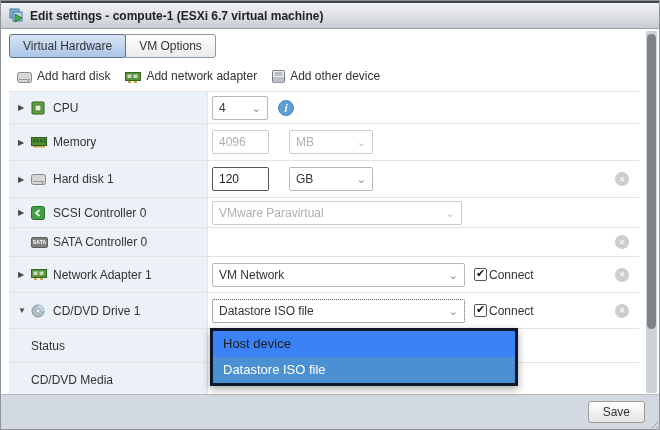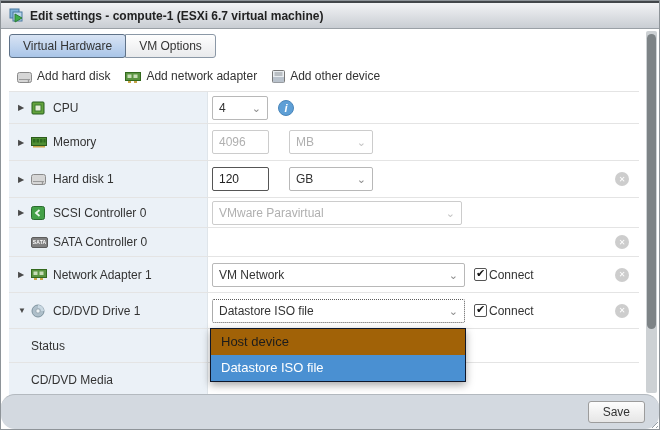--- a/index.html
+++ b/index.html
@@ -84,33 +84,33 @@
   }
   
   .media-value { position:absolute; left:4px; top:22px; font-size:11px; color:#555; white-space:nowrap; width:256px; overflow:hidden; }
   .browse-btn {
     position:absolute; left:270px; top:20px; width:86px; height:22px;
     background:linear-gradient(#fdfdfd,#e6e6e6); border:1px solid #9c9c9c; border-radius:3px;
     font-size:12px; color:#333; display:flex; align-items:center; justify-content:center;
   }
   
   .dropdown-list {
-    position:absolute; left:209px; top:327px; width:256px; z-index:40;
-    background:#a16207; border:1px solid #0f172a; box-shadow:0 3px 8px rgba(0,0,0,0.35);
+    position:absolute; left:209px; top:327px; width:308px; z-index:40;
+    background:#3b82f6; border:3px solid #0f172a; box-shadow:0 3px 8px rgba(0,0,0,0.35);
   }
   .dropdown-item { height:26px; line-height:26px; padding-left:10px; font-size:13px; color:#1c1c1c; cursor:default; }
   .dropdown-item.selected { background:#4a90d2; color:#fff; }
   
   .scrollbar { position:absolute; left:645px; top:30px; width:11px; height:362px; background:#cdd1d4; border-radius:2px; z-index:20; }
   .scroll-thumb { position:absolute; left:1px; top:3px; width:9px; height:295px; background:#7d8386; border-radius:5px; }
   
   .footer {
     position:absolute; left:0; right:0; bottom:0; height:35px; z-index:30;
     background:#d3d9e0; border-top:1px solid #b3b9bf;
-    display:flex; align-items:center; justify-content:flex-end; gap:9px; padding-right:14px;border-radius:14px;
+    display:flex; align-items:center; justify-content:flex-end; gap:9px; padding-right:14px;
   }
   .btn {
     min-width:46px; height:22px; padding:0 14px;
     background:linear-gradient(#fdfdfd,#e6e6e6); border:1px solid #9c9c9c; border-radius:3px;
     font-size:12px; color:#333; display:flex; align-items:center; justify-content:center; cursor:default;
   }
   .resize-handle {
     position:absolute; right:1px; bottom:1px; width:9px; height:9px; z-index:35;
     background:repeating-linear-gradient(135deg, transparent 0 2px, #97a0a8 2px 3px);
     clip-path:polygon(100% 0, 100% 100%, 0 100%);

